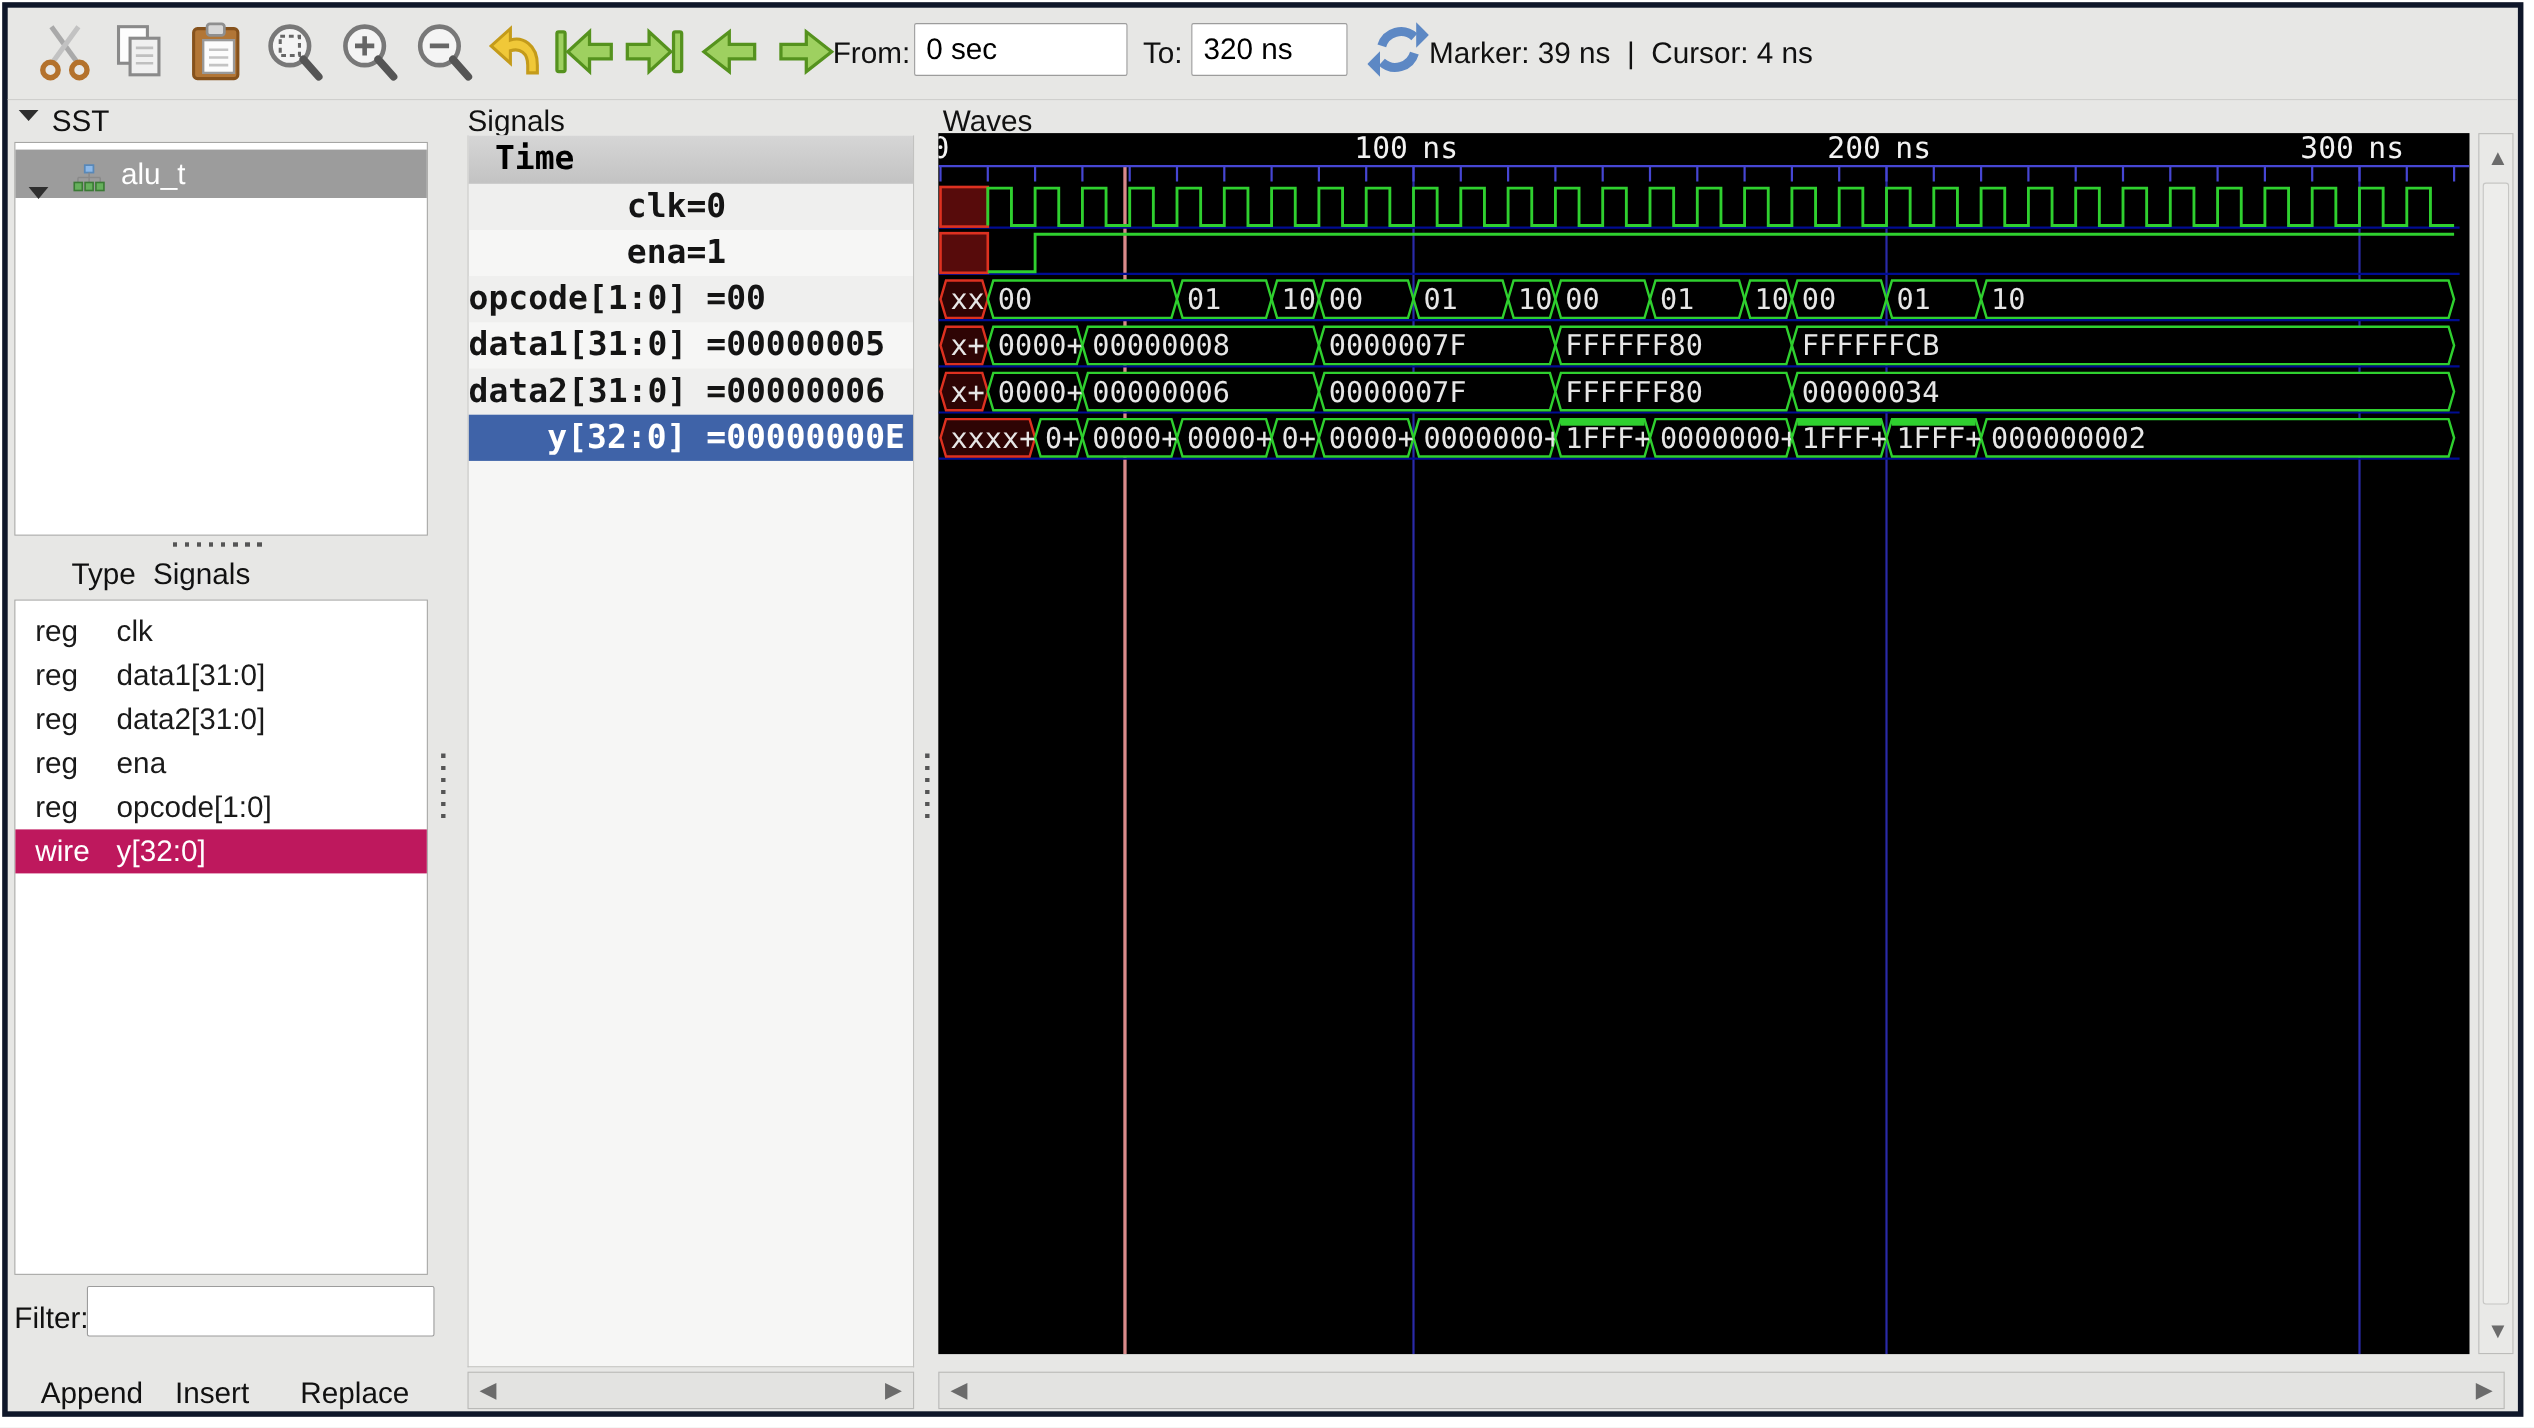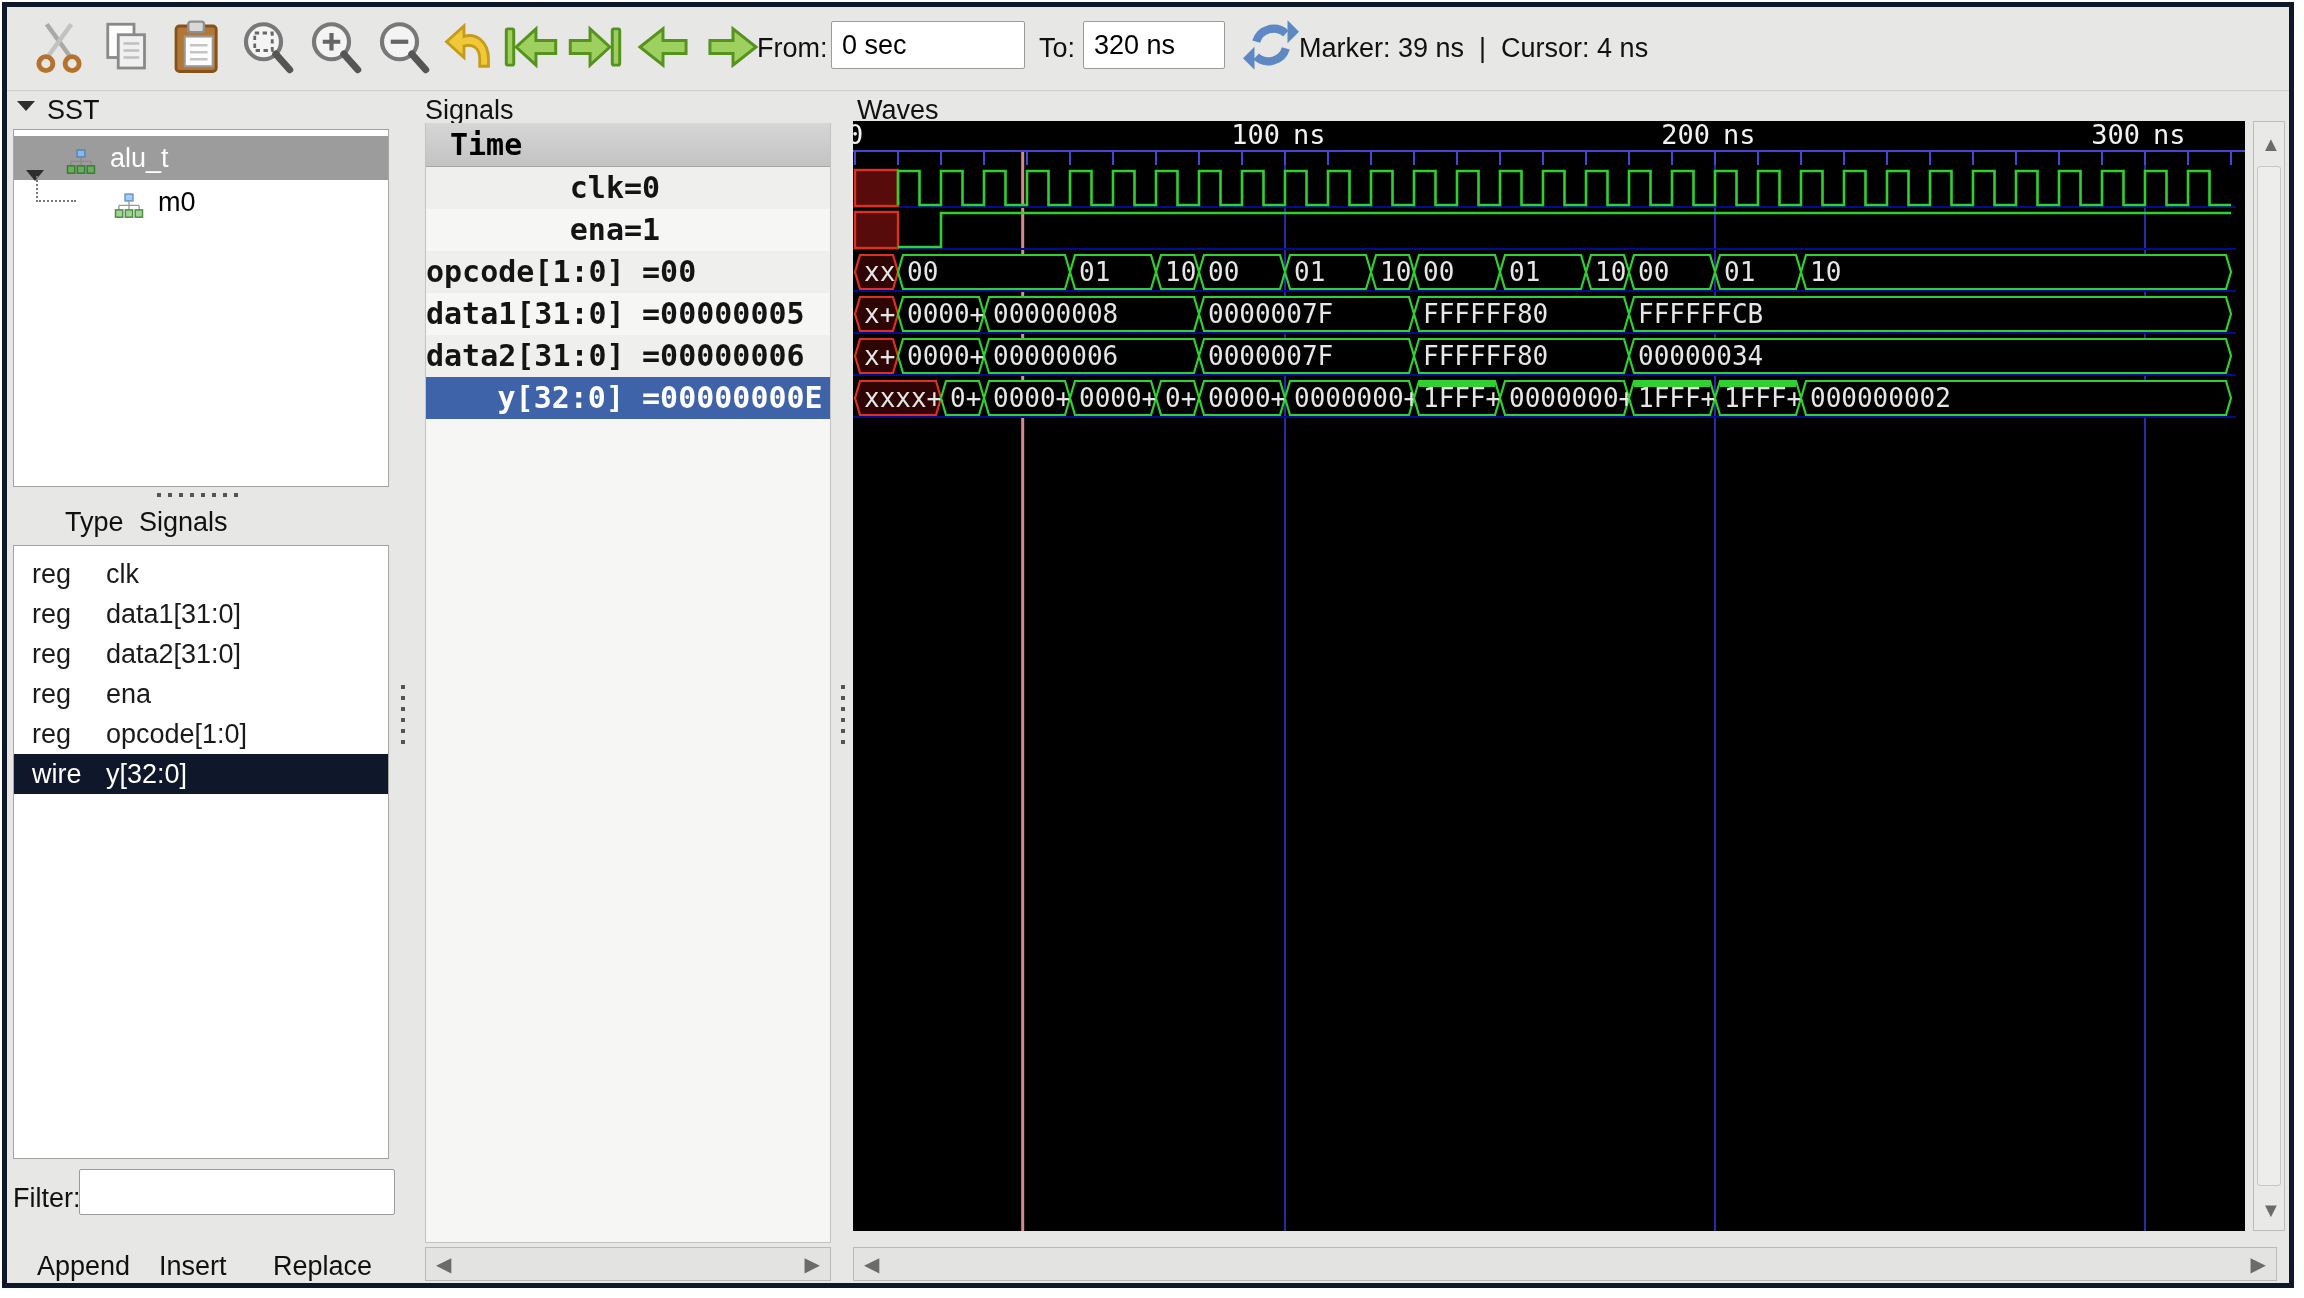--- a/index.html
+++ b/index.html
@@ -25,21 +25,21 @@
   .whitebox { position:absolute; background:#fff; border:1px solid #a6a6a4; }
   .tree-row { position:relative; height:44px; line-height:44px; font-size:27px; }
   .tree-row.sel { background:#9c9c9c; color:#fff;text-align:center; }
   .hier-ico { position:absolute; top:9px; }
   .conn { position:absolute; border-left:2px dotted #777; border-bottom:2px dotted #777; }
 
   .cols-header { position:absolute; font-size:27px; color:#111;margin-left:36px; }
   .sigrow { height:40px; line-height:40px; font-size:27px; color:#1a1a1a; position:relative; }
   .sigrow .t { position:absolute; left:18px; }
   .sigrow .n { position:absolute; left:92px; }
-  .sigrow.sel { background:#0f172a;padding-left:15px; }
+  .sigrow.sel { background:#be185d;padding-left:15px; }
   .sigrow.sel .t, .sigrow.sel .n { color:#fff; }
 
   .dots-h { position:absolute; width:84px; height:4px;
             background:repeating-linear-gradient(to right,#555 0 4px,transparent 4px 11px); }
   .dots-v { position:absolute; width:4px; height:60px;
             background:repeating-linear-gradient(to bottom,#555 0 4px,transparent 4px 11px); }
 
   .filter-label { position:absolute; font-size:27px; color:#111; }
   .flat-btn { position:absolute; background:transparent; border:none; font-size:27px; color:#111;
               font-family:"Liberation Sans", sans-serif; cursor:default; }
@@ -155,32 +155,20 @@
       <span class="abs" style="left:12px;top:14px"><span class="tri-down"></span></span>
       <span class="hier-ico" style="left:52px">
         <svg width="30" height="27" viewBox="0 0 26 24">
             <rect x="9.5" y="1" width="7" height="6" fill="#8cb8e8" stroke="#5888b8" stroke-width="1.4"></rect>
             <path d="M13 7v4M4 11h18M4 11v4M13 11v4M22 11v4" stroke="#8a8a8a" stroke-width="1.2" fill="none"></path>
             <rect x="1" y="15" width="6.5" height="6.5" fill="#66b05c" stroke="#3a7a34" stroke-width="1.3"></rect>
             <rect x="9.75" y="15" width="6.5" height="6.5" fill="#66b05c" stroke="#3a7a34" stroke-width="1.3"></rect>
             <rect x="18.5" y="15" width="6.5" height="6.5" fill="#66b05c" stroke="#3a7a34" stroke-width="1.3"></rect>
           </svg></span>
       <span class="abs" style="left:96px">alu_t</span>
-    </div>
-    <div class="tree-row">
-      <span class="conn" style="left:22px;top:-4px;width:40px;height:26px"></span>
-      <span class="hier-ico" style="left:100px">
-        <svg width="30" height="27" viewBox="0 0 26 24">
-            <rect x="9.5" y="1" width="7" height="6" fill="#a8ccf0" stroke="#6a9aca" stroke-width="1.4"></rect>
-            <path d="M13 7v4M4 11h18M4 11v4M13 11v4M22 11v4" stroke="#9a9a9a" stroke-width="1.2" fill="none"></path>
-            <rect x="1" y="15" width="6.5" height="6.5" fill="#9cd494" stroke="#4c8c44" stroke-width="1.3"></rect>
-            <rect x="9.75" y="15" width="6.5" height="6.5" fill="#9cd494" stroke="#4c8c44" stroke-width="1.3"></rect>
-            <rect x="18.5" y="15" width="6.5" height="6.5" fill="#9cd494" stroke="#4c8c44" stroke-width="1.3"></rect>
-          </svg></span>
-      <span class="abs" style="left:144px">m0</span>
     </div>
   </div>
 
   <span class="dots-h" style="left:150px;top:486px"></span>
 
   <span class="cols-header" style="left:22px;top:500px">Type</span>
   <span class="cols-header" style="left:96px;top:500px">Signals</span>
 
   <div class="whitebox" style="left:6px;top:538px;width:376px;height:614px;padding-top:8px">
       <div class="sigrow">

